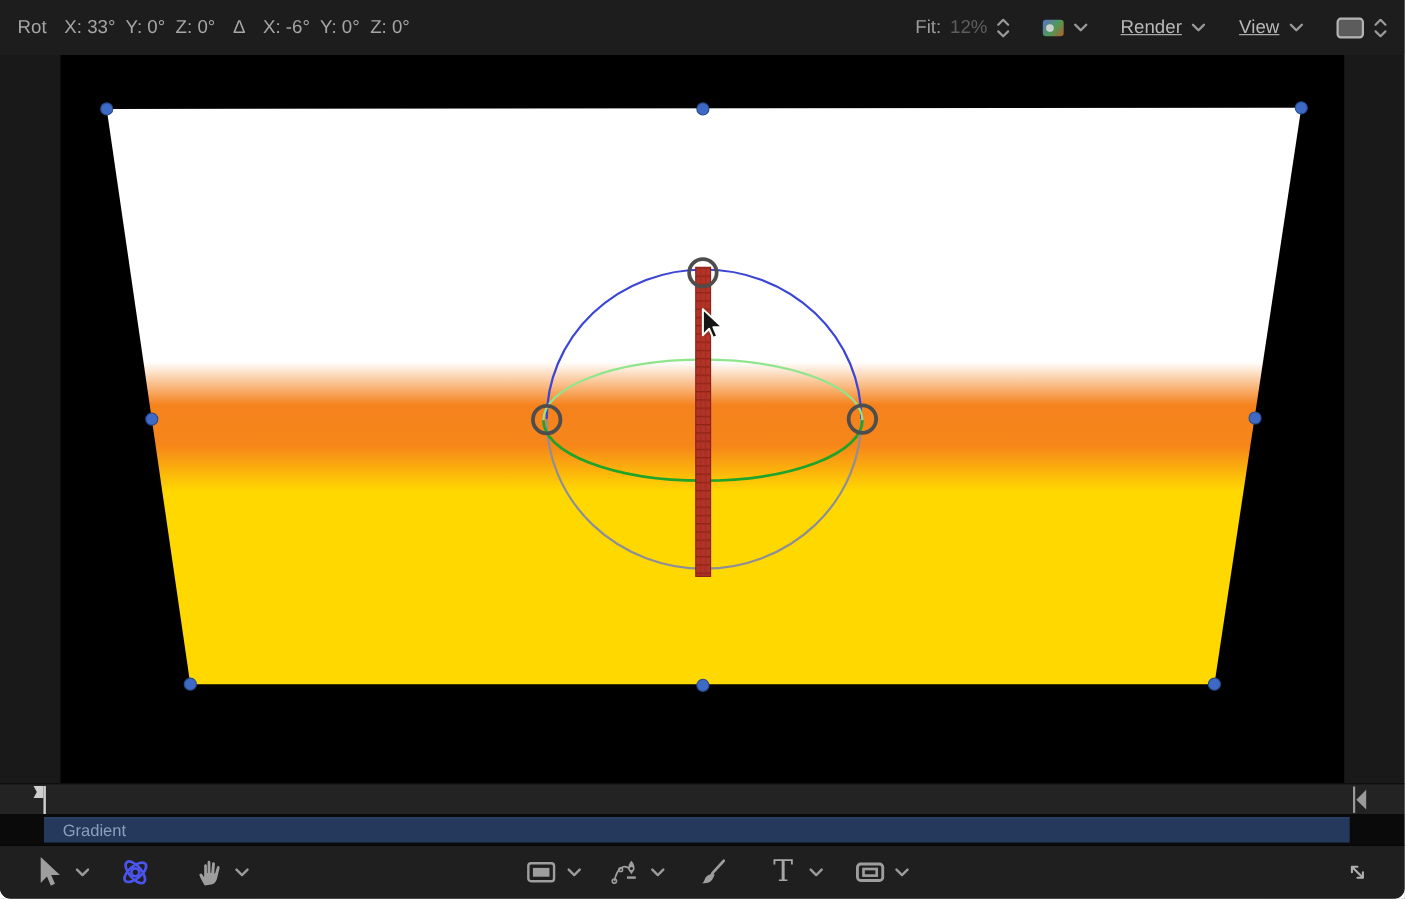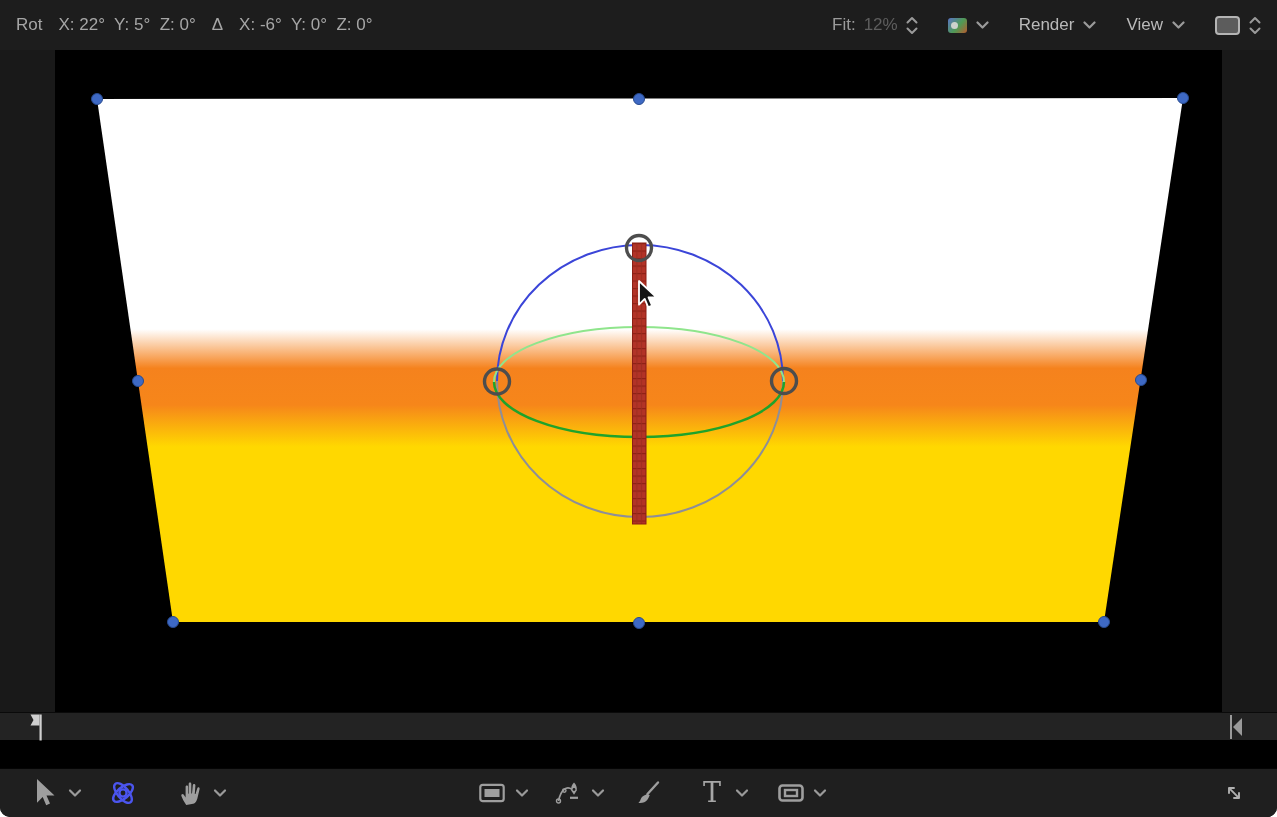--- a/index.html
+++ b/index.html
@@ -7,21 +7,21 @@
 
   
   .topbar{position:absolute;top:0;left:0;width:1277px;height:50px;background:#1d1d1d;
           display:flex;align-items:center;justify-content:space-between;box-sizing:border-box;
           padding:0 16px;}
   .topbar-left{display:flex;align-items:center;gap:16px;font-size:17px;color:#a6a6a6;white-space:pre;}
   .topbar-right{display:flex;align-items:center;gap:30px;}
   .fit-group{display:flex;align-items:center;gap:8px;font-size:17px;}
   .fit-label{color:#9b9b9b;margin-left:29px;}
   .fit-value{color:#5e5e5e;}
-  .menu-group{display:flex;align-items:center;gap:9px;color:#b9b9b9;font-size:17px;}
+  .menu-group{display:flex;align-items:center;gap:9px;color:#b9b9b9;font-size:17px;text-decoration:underline;}
   .swatch-channels{width:19px;height:15px;border-radius:3px;position:relative;
       background:linear-gradient(130deg,#5a74c8 0%,#4f9a55 55%,#b85a2e 100%);}
   .swatch-channels .dot{position:absolute;left:3px;top:4px;width:7px;height:7px;border-radius:50%;background:#ccd2cc;}
   .swatch-window{width:25px;height:19px;border-radius:4px;background:#5c5c5c;border:2px solid #b4b4b4;box-sizing:border-box;}
 
   
   .canvas-svg{position:absolute;top:50px;left:0;display:block;}
 
   
   .ruler{position:absolute;top:712px;left:0;width:1277px;height:28px;background:#232323;
@@ -41,21 +41,21 @@
   .ttool{font-family:"DejaVu Serif","Liberation Serif",serif;font-size:27px;color:#a6a6a6;line-height:48px;}
 </style>
 </head>
 <body>
 
 <div class="app">
 
   <div class="topbar">
     <div class="topbar-left">
       <span>Rot</span>
-      <span>X: 22°  Y: 5°  Z: 0°</span>
+      <span>X: 33°  Y: 0°  Z: 0°</span>
       <span>Δ</span>
       <span>X: -6°  Y: 0°  Z: 0°</span>
     </div>
     <div class="topbar-right">
       <div class="fit-group">
         <span class="fit-label">Fit:</span>
         <span class="fit-value">12%</span>
         <svg width="12" height="19">
           <path d="M1.5,6.5 L6,2 L10.5,6.5 M1.5,12.5 L6,17 L10.5,12.5" fill="none" stroke="#9a9a9a" stroke-width="2" stroke-linecap="round" stroke-linejoin="round"></path>
         </svg>
@@ -143,20 +143,25 @@
   <div class="ruler">
     <svg class="playhead" width="14" height="27">
       <polygon points="9.5,0.5 0.5,0.5 3.5,6 0.5,11.5 9.5,11.5" fill="#cfcfcf"></polygon>
       <rect x="9.5" y="0.5" width="2.2" height="26" fill="#cfcfcf"></rect>
     </svg>
     <svg class="end-marker" width="26" height="27">
       <rect x="8" y="2" width="2" height="24" fill="#9a9a9a"></rect>
       <polygon points="20,5 20,23 11,14" fill="#9a9a9a"></polygon>
     </svg>
   </div>
+  <div class="track">
+    <div class="clip-bar">
+      <span class="clip-label">Gradient</span>
+    </div>
+  </div>
 
   <div class="toolbar">
 
     <span class="tool" style="left:45px">
       <svg width="22" height="30">
         <path d="M3,1 L3,24.7 L8.7,18.9 L12.2,27.2 L16,25.5 L12.5,17.4 L20.5,17.4 Z" fill="#9e9e9e"></path>
       </svg>
     </span>
     <span class="tool" style="left:75px">
       <svg width="13" height="9">

